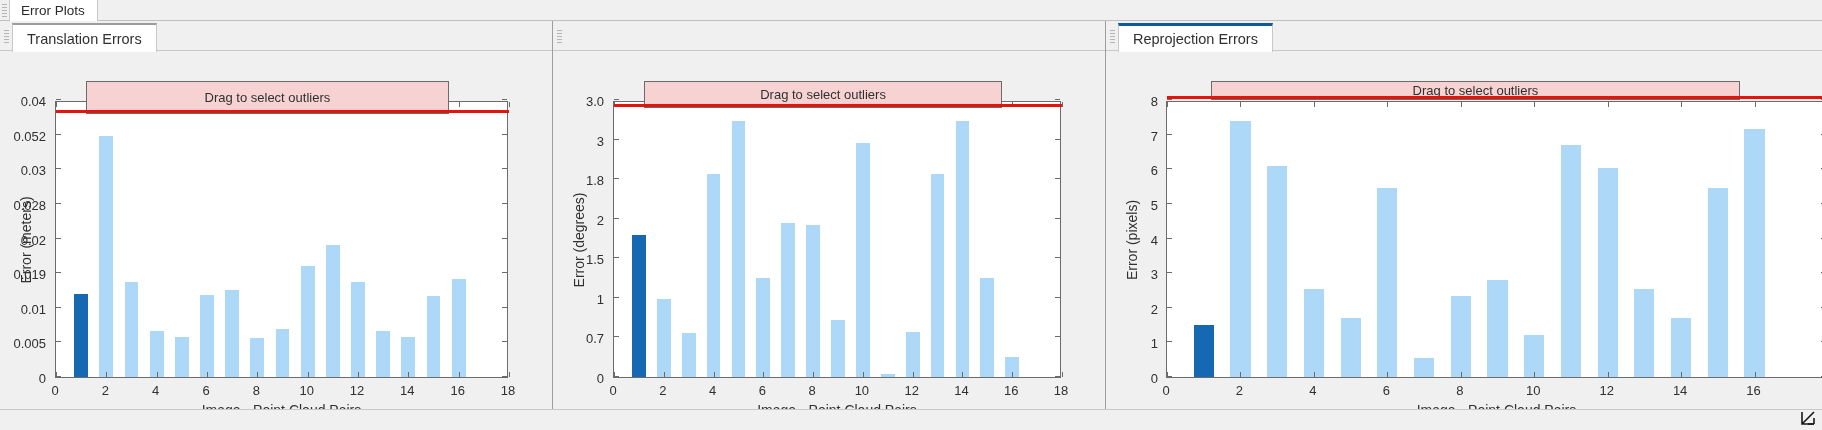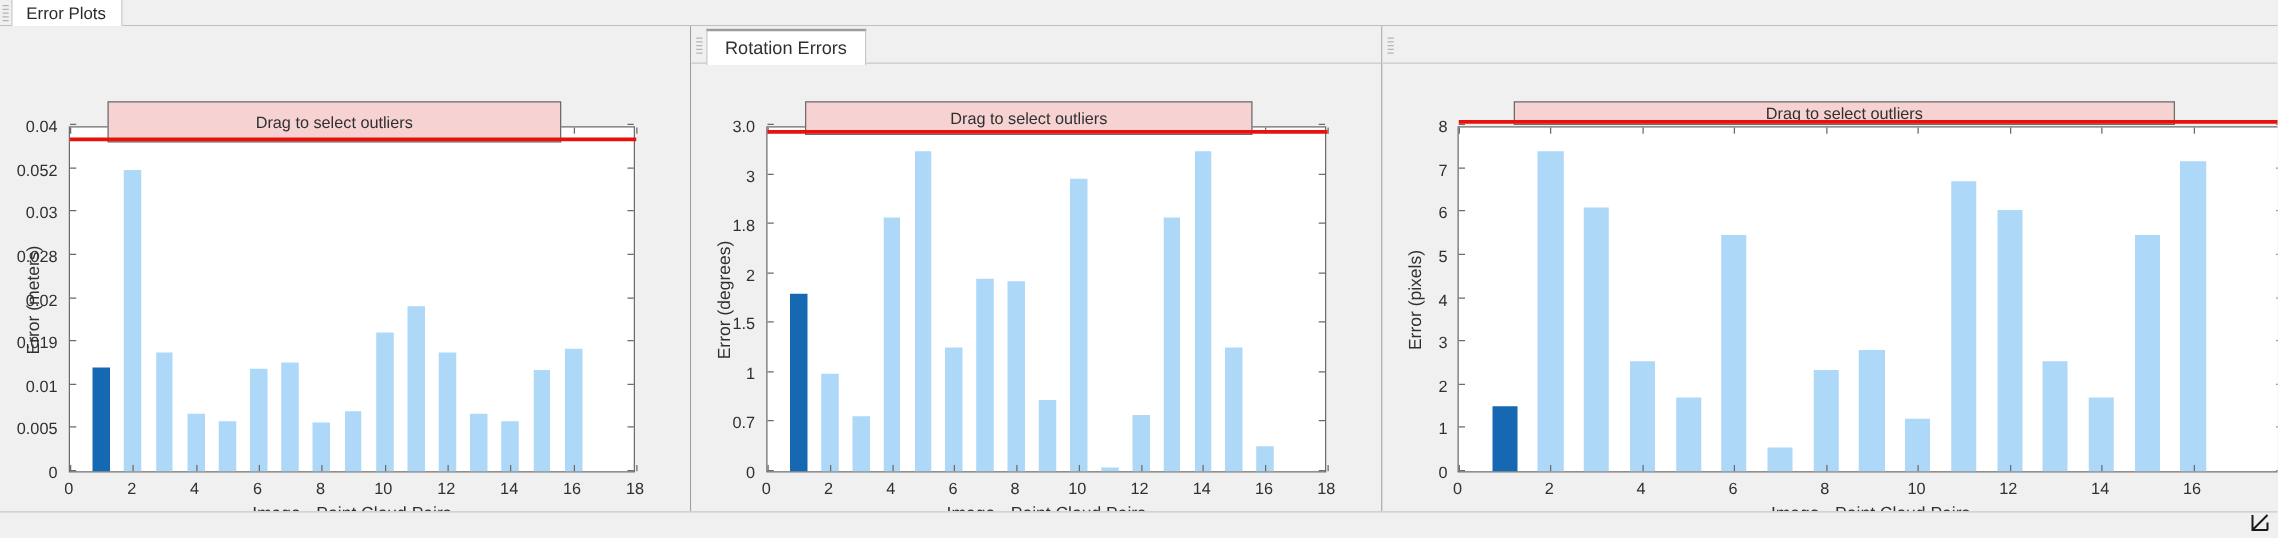--- a/index.html
+++ b/index.html
@@ -129,20 +129,30 @@
       <i></i>
       <i></i>
       <i></i>
       <i></i>
   </div>
   <div class="doc-tab">Error Plots</div>
 </div>
 
 <div class="panels" id="panels">
     <div class="panel" style="width: 553px;">
+      <div class="panel-tabstrip">
+        <div class="panel-grip">
+          <i></i>
+          <i></i>
+          <i></i>
+          <i></i>
+          <i></i>
+        </div>
+        <div class="panel-tab">Translation Errors</div>
+      </div>
       <div class="figure">
         <div class="plotbox" style="left: 55px; top: 50px; width: 453px; height: 277px; border-color: rgb(107, 107, 107);">
           <div class="bar" style="left: 18.2458px; width: 13.8417px; height: 83.1px; background: rgb(22, 104, 179);"></div>
           <div class="bar" style="left: 43.4125px; width: 13.8417px; height: 240.99px; background: rgb(174, 216, 247);"></div>
           <div class="bar" style="left: 68.5792px; width: 13.8417px; height: 94.8725px; background: rgb(174, 216, 247);"></div>
           <div class="bar" style="left: 93.7458px; width: 13.8417px; height: 46.3975px; background: rgb(174, 216, 247);"></div>
           <div class="bar" style="left: 118.912px; width: 13.8417px; height: 40.165px; background: rgb(174, 216, 247);"></div>
           <div class="bar" style="left: 144.079px; width: 13.8417px; height: 81.715px; background: rgb(174, 216, 247);"></div>
           <div class="bar" style="left: 169.246px; width: 13.8417px; height: 87.255px; background: rgb(174, 216, 247);"></div>
           <div class="bar" style="left: 194.412px; width: 13.8417px; height: 39.4725px; background: rgb(174, 216, 247);"></div>
@@ -222,21 +232,20 @@
     </div>
     <div class="panel" style="width: 553px;">
       <div class="panel-tabstrip">
         <div class="panel-grip">
           <i></i>
           <i></i>
           <i></i>
           <i></i>
           <i></i>
         </div>
-        <div class="panel-tab">Rotation Errors</div>
       </div>
       <div class="figure">
         <div class="plotbox" style="left: 60px; top: 50px; width: 448px; height: 277px; border-color: rgb(107, 107, 107);">
           <div class="bar" style="left: 18.0444px; width: 13.6889px; height: 142.457px; background: rgb(22, 104, 179);"></div>
           <div class="bar" style="left: 42.9333px; width: 13.6889px; height: 77.56px; background: rgb(174, 216, 247);"></div>
           <div class="bar" style="left: 67.8222px; width: 13.6889px; height: 43.5286px; background: rgb(174, 216, 247);"></div>
           <div class="bar" style="left: 92.7111px; width: 13.6889px; height: 202.606px; background: rgb(174, 216, 247);"></div>
           <div class="bar" style="left: 117.6px; width: 13.6889px; height: 255.631px; background: rgb(174, 216, 247);"></div>
           <div class="bar" style="left: 142.489px; width: 13.6889px; height: 98.9286px; background: rgb(174, 216, 247);"></div>
           <div class="bar" style="left: 167.378px; width: 13.6889px; height: 154.329px; background: rgb(174, 216, 247);"></div>
@@ -314,20 +323,21 @@
     </div>
     <div class="panel" style="width: 716px;">
       <div class="panel-tabstrip">
         <div class="panel-grip">
           <i></i>
           <i></i>
           <i></i>
           <i></i>
           <i></i>
         </div>
+        <div class="panel-tab selected" style="border-top-color: rgb(13, 90, 158);">Reprojection Errors</div>
       </div>
       <div class="figure">
         <div class="plotbox" style="left: 60px; top: 50px; width: 661px; height: 277px; border-color: rgb(107, 107, 107);">
           <div class="bar" style="left: 26.6236px; width: 20.1972px; height: 51.9375px; background: rgb(22, 104, 179);"></div>
           <div class="bar" style="left: 63.3458px; width: 20.1972px; height: 256.225px; background: rgb(174, 216, 247);"></div>
           <div class="bar" style="left: 100.068px; width: 20.1972px; height: 211.212px; background: rgb(174, 216, 247);"></div>
           <div class="bar" style="left: 136.79px; width: 20.1972px; height: 88.2937px; background: rgb(174, 216, 247);"></div>
           <div class="bar" style="left: 173.512px; width: 20.1972px; height: 58.8625px; background: rgb(174, 216, 247);"></div>
           <div class="bar" style="left: 210.235px; width: 20.1972px; height: 188.706px; background: rgb(174, 216, 247);"></div>
           <div class="bar" style="left: 246.957px; width: 20.1972px; height: 19.0437px; background: rgb(174, 216, 247);"></div>

